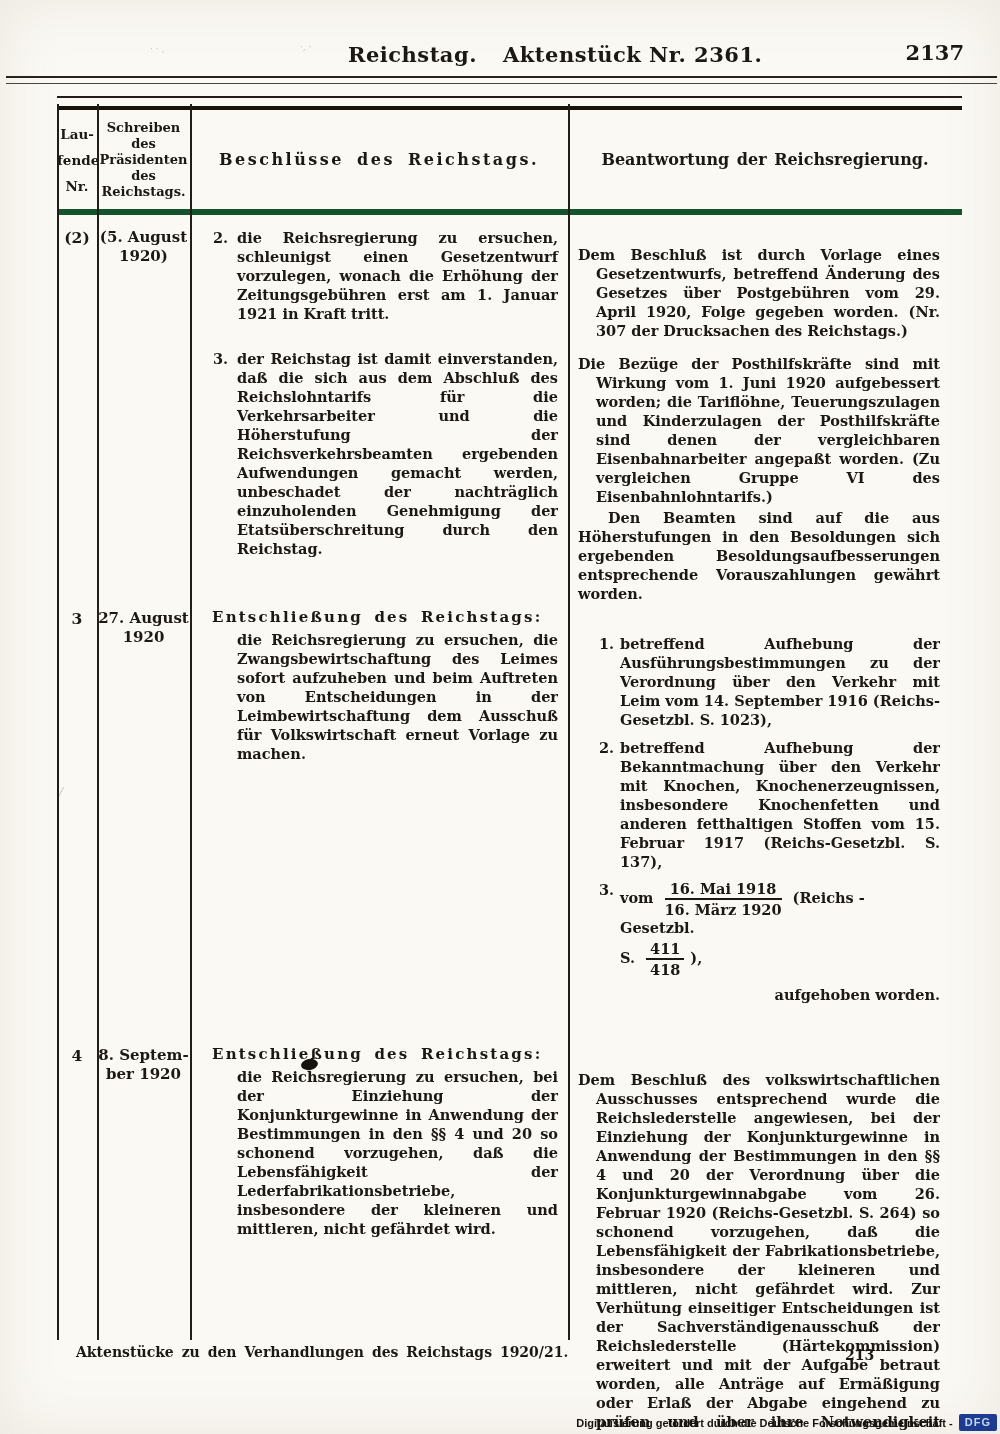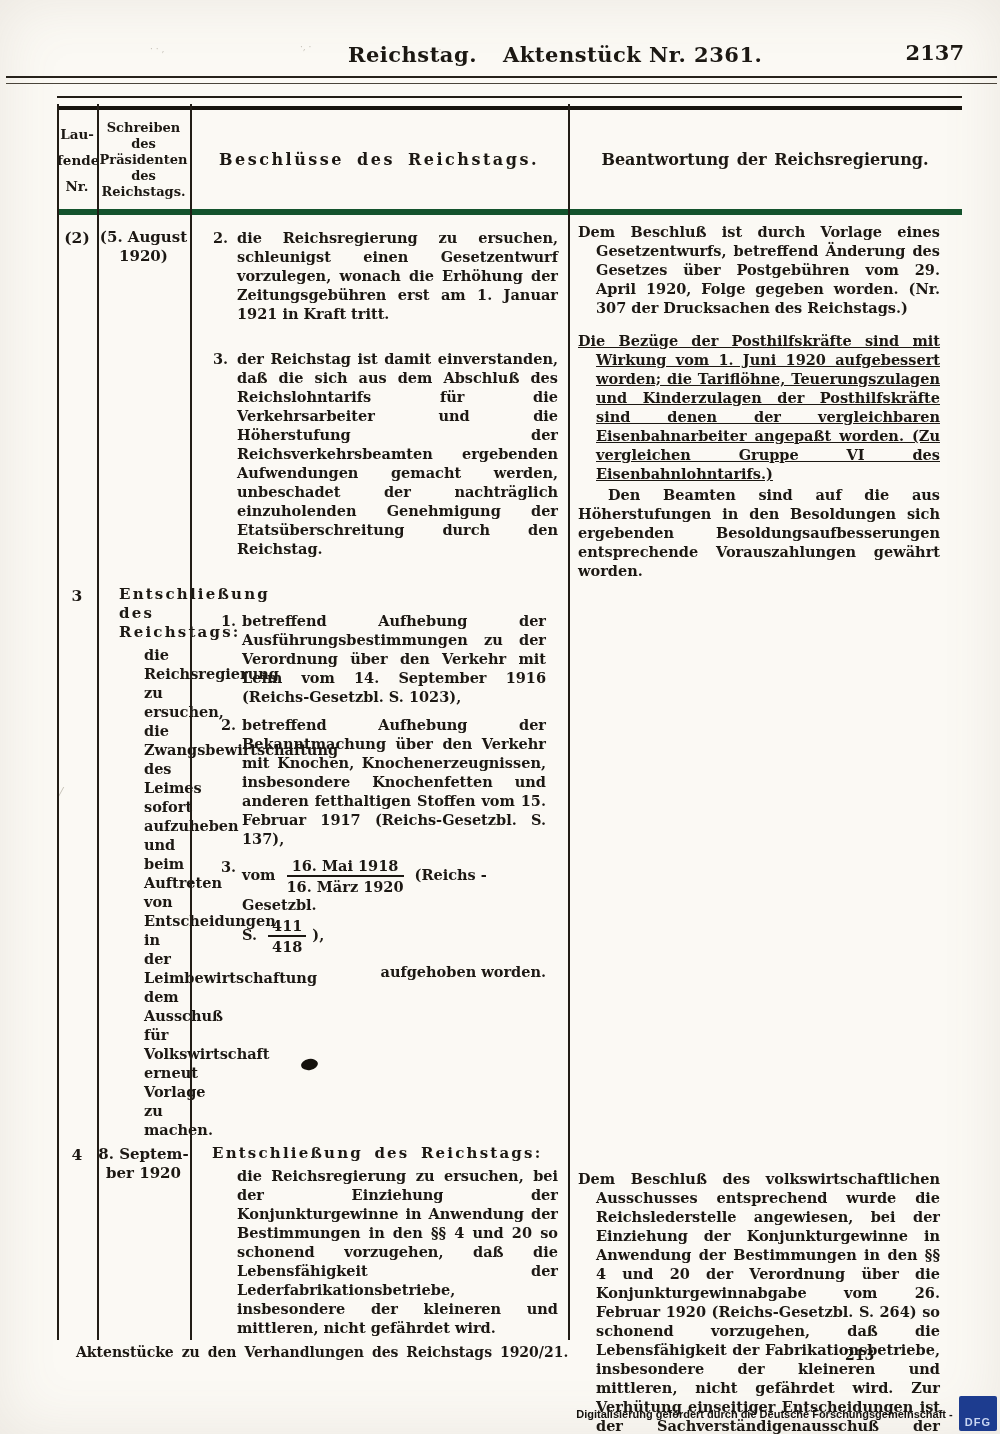--- a/index.html
+++ b/index.html
@@ -35,46 +35,46 @@
   .hc.besch{font-size:16px;letter-spacing:2.5px;word-spacing:5px;}
   .hc.beant{font-size:16px;word-spacing:2px;}
   .brow{display:grid;grid-template-columns:40px 93px 378px 394px;}
   .r1{min-height:343px;} .r2{min-height:437px;} .r3{min-height:355px;}
   .cnr{text-align:center;font-size:15.5px;}
   .cdate{text-align:center;font-size:15px;line-height:19px;white-space:pre-line;}
   .r1 .cnr,.r1 .cdate{padding-top:13px;}
   .r2 .cnr,.r2 .cdate{padding-top:6px;}
   .r3 .cnr,.r3 .cdate{padding-top:6px;}
   .cbesch{font-size:14.5px;line-height:19px;text-align:justify;padding:13px 10px 0 0;}
-  .cbeant{font-size:14.5px;line-height:19px;text-align:justify;padding:7px 22px 0 10px;}
+  .cbeant{font-size:14.5px;line-height:19px;text-align:justify;padding:30px 22px 0 10px;}
   .r2 .cbesch{padding-top:5px;} .r2 .cbeant{padding-top:22px;}
   .r3 .cbesch{padding-top:5px;} .r3 .cbeant{padding-top:30px;}
   .li{position:relative;padding-left:47px;}
   .li .num{position:absolute;left:23px;}
   .li.m{margin-top:26px;}
   .entsch{letter-spacing:2.2px;word-spacing:4px;font-size:15px;padding-left:22px;text-align:left;}
   .entsch-body{margin-left:47px;margin-top:3px;}
   .hang{padding-left:18px;text-indent:-18px;}
   .pindent{text-indent:30px;margin-top:2px;}
-  .mt{margin-top:14px;text-decoration:underline;}
+  .mt{margin-top:14px;}
   .li2{position:relative;padding-left:42px;margin-top:9px;}
   .li2 .num{position:absolute;left:21px;}
   .fracline{text-align:left;margin-top:3px;}
   .frac{display:inline-block;vertical-align:middle;text-align:center;line-height:17px;margin:0 6px;}
   .frac .ftop{display:block;border-bottom:2px solid #1c1813;padding:0 4px 1px;}
   .frac .fbot{display:block;padding-top:1px;}
   .outro{margin-top:7px;text-align:right;}
   
   .foot-note{position:absolute;left:76px;top:1344px;font-size:14px;word-spacing:3px;}
   .foot-num{position:absolute;left:845px;top:1347px;font-size:14px;}
   
   .wm{position:absolute;right:3px;bottom:3px;display:flex;align-items:center;gap:6px;
     font-family:"Liberation Sans","DejaVu Sans",sans-serif;font-size:11px;font-weight:700;color:#14110e;}
   .dfg{display:inline-block;background:#1d3c8f;color:#c9d6f2;border-radius:2px;
-    padding:20px 6px 3px;font-size:11px;letter-spacing:1px;}
+    padding:2px 6px 3px;font-size:11px;letter-spacing:1px;}
 </style>
 </head>
 <body>
 
 <div class="sheet">
 
   <div class="page-head">
     <span>Reichstag.</span><span class="gap"></span><span>Aktenstück Nr. 2361.</span>
   </div>
   <div class="page-num">2137</div>
@@ -122,20 +122,22 @@
       </div>
       <div class="cbeant">
         <div class="hang">Dem Beschluß ist durch Vorlage eines Gesetzentwurfs, betreffend Änderung des Gesetzes über Postgebühren vom 29. April 1920, Folge gegeben worden. (Nr. 307 der Drucksachen des Reichstags.)</div>
         <div class="hang mt">Die Bezüge der Posthilfskräfte sind mit Wirkung vom 1. Juni 1920 aufgebessert worden; die Tariflöhne, Teuerungszulagen und Kinderzulagen der Posthilfskräfte sind denen der vergleichbaren Eisenbahnarbeiter angepaßt worden. (Zu vergleichen Gruppe VI des Eisenbahnlohntarifs.)</div>
         <div class="pindent">Den Beamten sind auf die aus Höherstufungen in den Besoldungen sich ergebenden Besoldungsaufbesserungen entsprechende Vorauszahlungen gewährt worden.</div>
       </div>
     </div>
 
     <div class="brow r2">
       <div class="cnr">3</div>
+      <div class="cdate">27. August
+1920</div>
       <div class="cbesch">
         <div class="entsch">Entschließung des Reichstags:</div>
         <div class="entsch-body">die Reichsregierung zu ersuchen, die Zwangsbewirtschaftung des Leimes sofort aufzuheben und beim Auftreten von Entscheidungen in der Leimbewirtschaftung dem Ausschuß für Volkswirtschaft erneut Vorlage zu machen.</div>
       </div>
       <div class="cbeant">
         <div class="li2">
           <span class="num">1.</span>
           <span>betreffend Aufhebung der Ausführungsbestimmungen zu der Verordnung über den Verkehr mit Leim vom 14. September 1916 (Reichs-Gesetzbl. S. 1023),</span>
         </div>
         <div class="li2">

